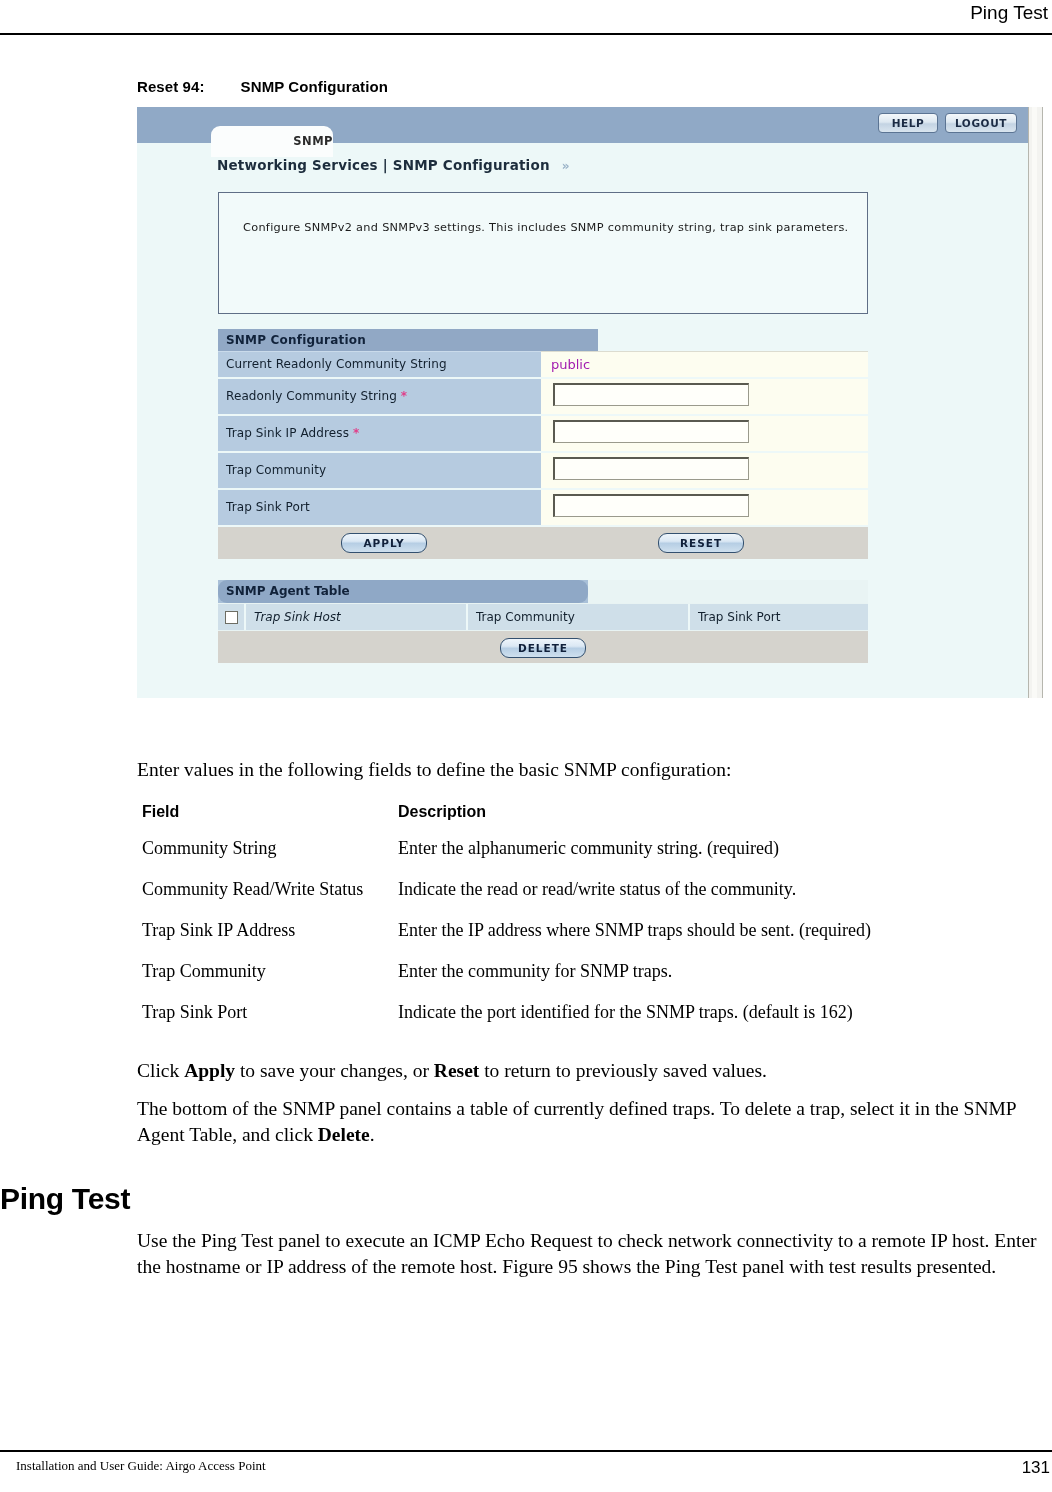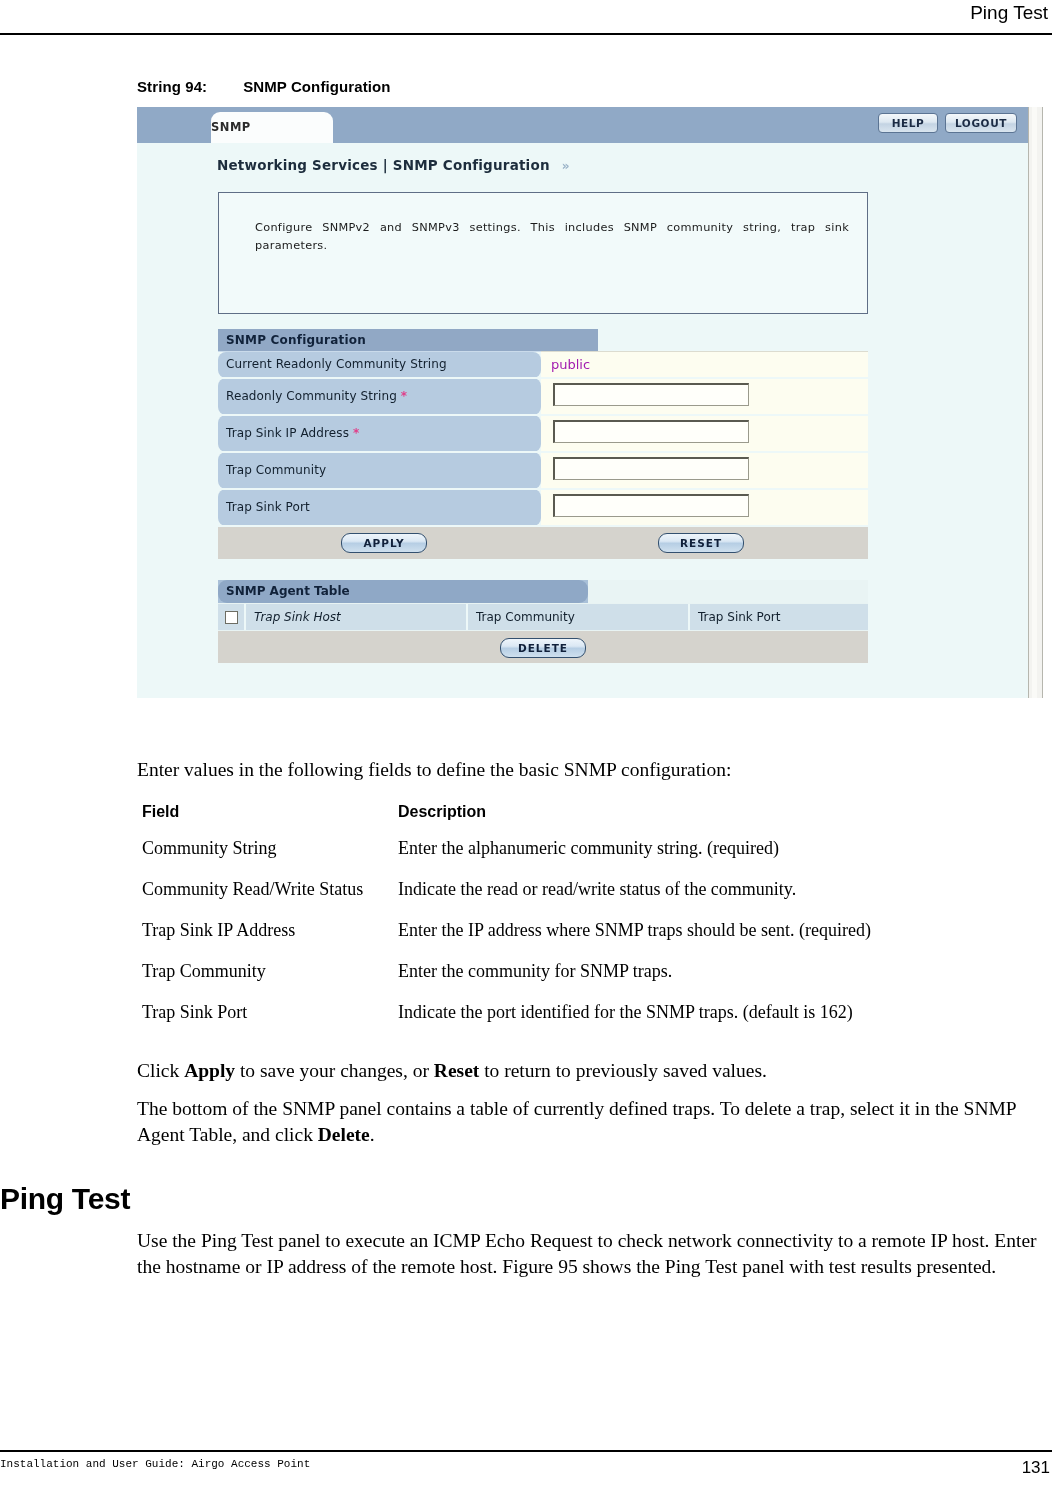--- a/index.html
+++ b/index.html
@@ -89,26 +89,26 @@
 
   
   .tabbar {
     position: absolute;
     left: 0; top: 0;
     width: 892px; height: 36px;
     background: #90a9c6;
   }
   .tab {
     position: absolute;
-    left: 74px; top: 5px;
+    left: 74px; top: 19px;
     width: 122px; height: 31px;
     background: #fbfdfd;
     border-top-left-radius: 9px;
     border-top-right-radius: 9px;
-    text-align: left;
+    text-align: right;
     font-family: "DejaVu Sans", sans-serif;
     font-size: 11.5px;
     font-weight: bold;
     color: #2b2b2b;
     letter-spacing: 0.5px;
     line-height: 30px;
   }
   .hdr-btns {
     position: absolute;
     right: 12px; top: 6px;
@@ -150,21 +150,21 @@
   }
 
   
   .descbox {
     position: absolute;
     left: 81px; top: 85px;
     width: 650px; height: 122px;
     background: #f2fafa;
     border: 1px solid #5f6e86;
     box-sizing: border-box;
-    padding: 26px 18px 0 36px;
+    padding: 26px 18px 0 24px;
   }
   .descbox p {
     margin: 0;
     font-family: "DejaVu Sans", sans-serif;
     font-size: 11.3px;
     color: #1b1b1b;
     line-height: 1.55;
     letter-spacing: 0.3px;
     text-align: justify;
   }
@@ -201,21 +201,20 @@
   .lbl-cell {
     width: 315px;
     background: #b6cbe0;
     border-bottom: 2px solid #edf8f8;
     border-top: 1px solid #cadbeb;
     font-family: "DejaVu Sans", sans-serif;
     font-size: 12px;
     color: #12202e;
     padding-left: 8px !important;
     letter-spacing: 0.1px;
-    border-radius: 8px;
   }
   .val-cell {
     background: #fdfdf0;
     border-bottom: 2px solid #edf8f8;
     border-top: 1px solid #dcdcd0;
     font-family: "DejaVu Sans", sans-serif;
     font-size: 13px;
     color: #a21caf;
     padding-left: 10px !important;
   }
@@ -390,40 +389,41 @@
   }
   .page-footer .ftr-rule {
     position: absolute;
     left: 0; right: 0;
     top: 24px;
     border-top: 2px solid #000;
   }
   .page-footer .ftr-left {
     position: absolute;
     left: 0; top: 32px;
-    font-family: Liberation Mono, monospace;
-    font-size: 11px;
+    font-family: Liberation Serif, serif;
+    font-size: 13px;
+    padding-left: 16px;
   }
   .page-footer .ftr-right {
     position: absolute;
     right: 2px; top: 32px;
     font-family: "Liberation Sans", sans-serif;
     font-size: 17px;
   }
 </style>
 </head>
 <body>
 
 <div class="page-header">
   <div class="hdr-text">Ping Test</div>
   <div class="hdr-rule"></div>
 </div>
 
 <div class="fig-caption">
-  <span class="fig-num">String 94:</span><span class="fig-title">SNMP Configuration</span>
+  <span class="fig-num">Reset 94:</span><span class="fig-title">SNMP Configuration</span>
 </div>
 
 <div class="figure">
   <div class="fig-inner">
 
     <div class="tabbar">
       <div class="tab">SNMP</div>
       <div class="hdr-btns">
         <div class="hdr-btn">HELP</div>
         <div class="hdr-btn wide">LOGOUT</div>

